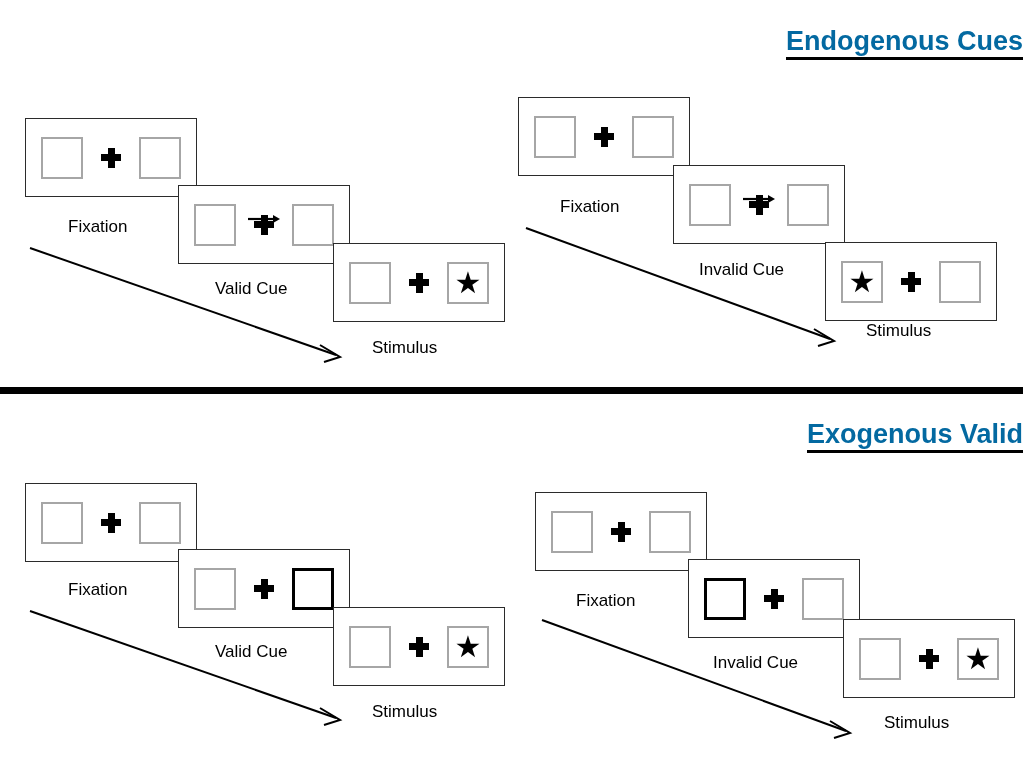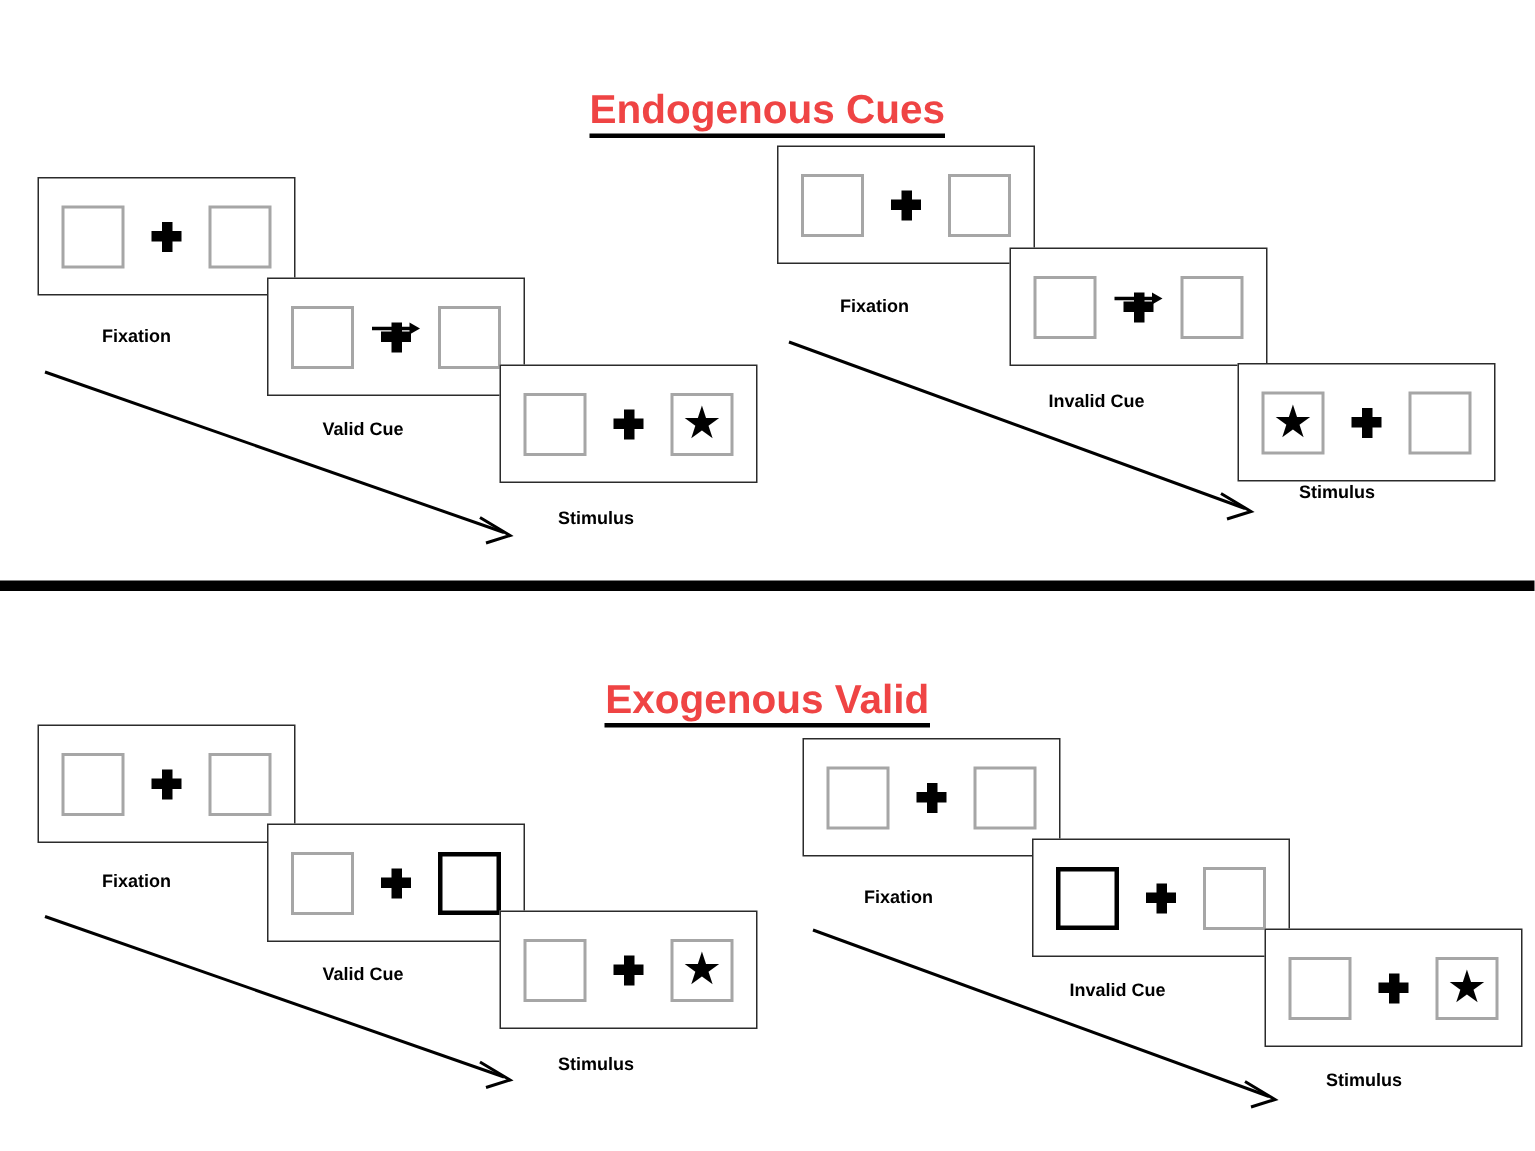--- a/index.html
+++ b/index.html
@@ -2,22 +2,22 @@
 <html><head>
 <meta charset="utf-8">
 <style>
   html,body{margin:0;padding:0;}
   body{
     width:1023px;height:767px;background:#ffffff;
     font-family:"Liberation Sans", sans-serif;
     position:relative;overflow:hidden;
   }
   .section-title{
-    position:absolute;width:100%;text-align:center;
-    font-size:27px;font-weight:bold;color:#ef4444;margin-top:32px;
+    position:absolute;width:100%;text-align:right;
+    font-size:27px;font-weight:bold;color:#0369a1;
   }
   .section-title span{
     border-bottom:3px solid #000;padding-bottom:1px;
   }
   .divider{
     position:absolute;left:0;width:1023px;height:7px;background:#000;
   }
   
   .frame{
     position:absolute;background:#fff;border:1.6px solid #2b2b2b;
@@ -41,21 +41,21 @@
     content:"";position:absolute;background:#000;
   }
   .plus::before{left:6.5px;top:0;width:7px;height:20px;}
   .plus::after{top:6.5px;left:0;height:7px;width:20px;}
   
   .arrow-cue{
     position:absolute;left:50%;transform:translateX(-50%);
     top:-2px;width:34px;height:12px;
   }
   .caption{
-    position:absolute;font-size:12px;font-weight:bold;color:#000;
+    position:absolute;font-size:17px;font-weight:normal;color:#000;
     white-space:nowrap;
   }
   .flow-arrow{position:absolute;}
 </style>
 </head>
 <body>
 
 <div class="section-title" style="top:26px;">
   <span>Endogenous Cues</span>
 </div>

